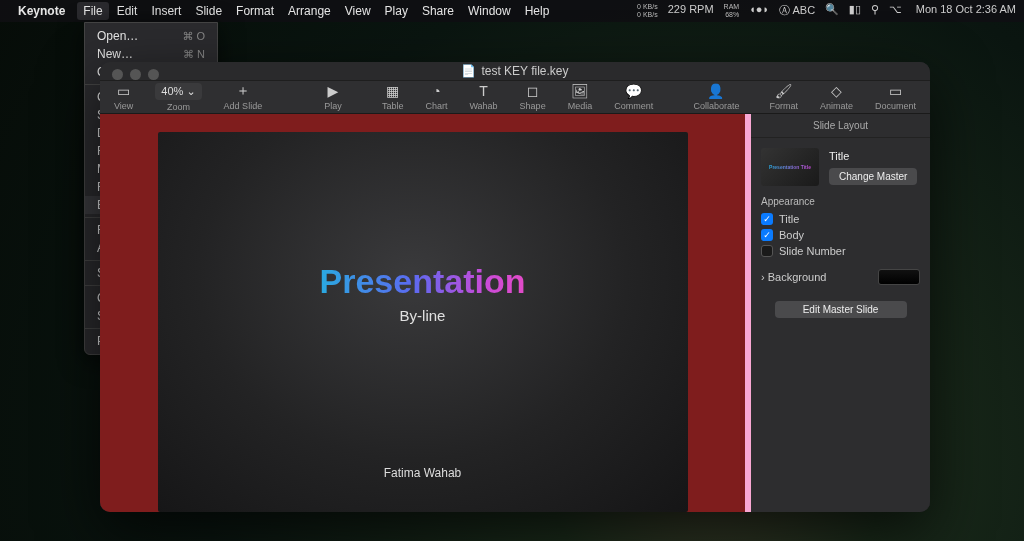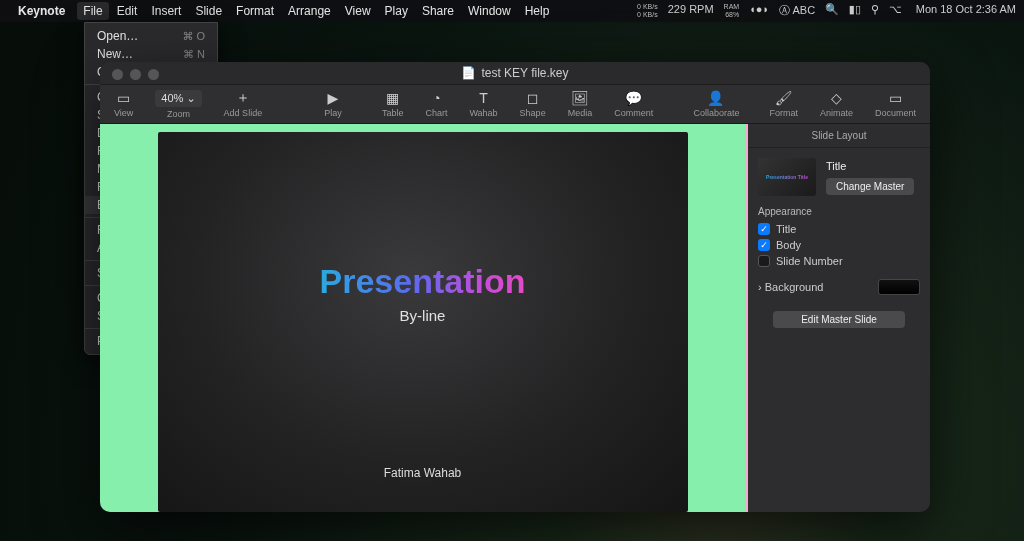--- a/index.html
+++ b/index.html
@@ -65,36 +65,36 @@
     color:#bbb; font-size:10px;
   }
   .tb-group { display:flex; align-items:flex-start; gap:22px;}
   .tb-item { display:flex; flex-direction:column; align-items:center; gap:2px; cursor:default;}
   .tb-item .icon { height:16px; display:flex; align-items:center; justify-content:center; color:#ccc; font-size:14px;}
   .tb-item .lbl { font-size:9px; color:#9a9a9a;}
   .toolbar .flex { flex:1; }
   .zoom-combo { display:flex; align-items:center; gap:3px; font-size:11px; color:#ddd; padding:2px 6px; background:#3a3a3c; border-radius:4px;}
 
   .body { flex:1; display:flex; background:#222; }
-  .canvas-area { flex:1; display:flex; align-items:flex-start; justify-content:center; background:#86efac; padding-top:8px;}
+  .canvas-area { flex:1; display:flex; align-items:flex-start; justify-content:center; background:#7f1d1d; padding-top:18px;}
   .slide {
     width:530px; height:380px; background: radial-gradient(ellipse at 48% 38%, #3a3a3c 0%, #232324 55%, #151516 100%);
     border-radius:2px; display:flex; flex-direction:column; align-items:center;
     padding-top:130px; position:relative;
   }
   .slide .title {
     font-size:34px; font-weight:700;
     background: linear-gradient(90deg, #2aa9e0 0%, #5b6af0 45%, #c84bd8 80%, #e24bc8 100%);
     -webkit-background-clip:text; background-clip:text; color:transparent;
   }
   .slide .byline { font-size:15px; color:#e0e0e0; margin-top:6px; font-weight:500;}
   .slide .author { position:absolute; bottom:32px; font-size:12px; color:#ddd;margin-top:36px; }
 
   .inspector {
-    width:185px; background:#2d2d2f; border-left:3px solid #f9a8d4;
+    width:185px; background:#2d2d2f; border-left:6px solid #f9a8d4;
     display:flex; flex-direction:column; font-size:11px; color:#ccc;
   }
   .insp-section-title { padding:6px 10px; font-size:10px; color:#aaa; text-align:center; border-bottom:1px solid #222;}
   .insp-content { padding:10px;}
   .layout-row { display:flex; align-items:center; gap:10px; margin-bottom:10px;}
   .thumb { width:58px; height:38px; background:linear-gradient(135deg,#333,#1a1a1a); border-radius:3px; display:flex; align-items:center; justify-content:center;}
   .thumb-inner { font-size:5px; background:linear-gradient(90deg,#2aa9e0,#c84bd8); -webkit-background-clip:text; color:transparent; font-weight:700;}
   .btn-grey { background:#4a4a4c; color:#eee; border:none; padding:3px 10px; border-radius:4px; font-size:10px; cursor:default;}
   .section-head { font-size:10px; color:#bbb; margin:10px 0 6px;}
   .check-row { display:flex; align-items:center; gap:6px; margin:4px 0; font-size:11px;}

